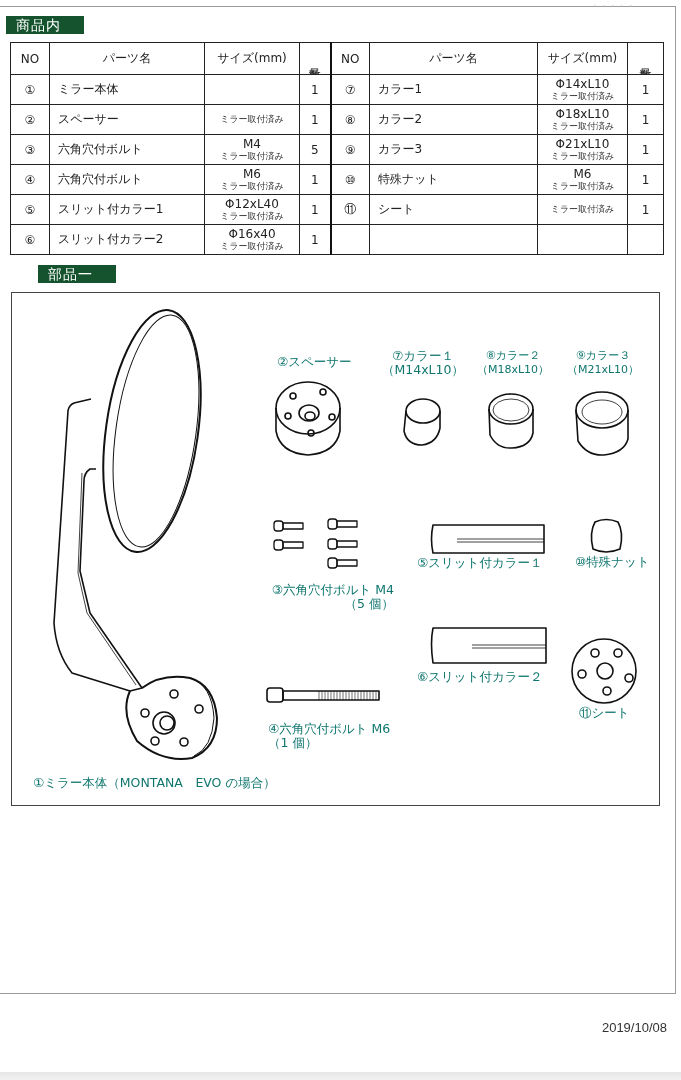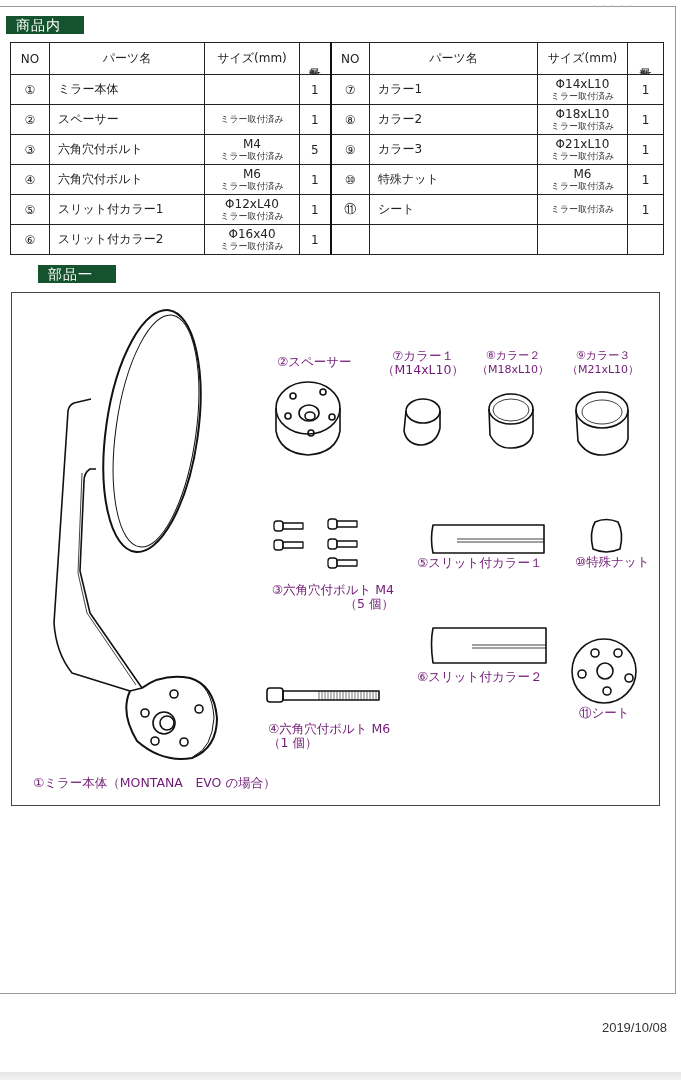--- a/index.html
+++ b/index.html
@@ -36,21 +36,21 @@
   .qty-h { font-size: 11px; line-height: 12px; }
   .size-main { display: block; font-size: 12px; line-height: 13px; }
   .size-sub { display: block; font-size: 9px; line-height: 11px; color: #333; }
   .num { font-size: 11px; color: #444; }
 
   .diagram-box {
     position: absolute; left: 11px; top: 292px; width: 649px; height: 514px;
     border: 1px solid #444; box-sizing: border-box;
   }
   .diagram-box svg { position: absolute; left: 0; top: 0; }
-  .lbl { position: absolute; font-size: 12.5px; color: #701a75; white-space: nowrap; line-height: 14px; }
+  .lbl { position: absolute; font-size: 12.5px; color: #0f766e; white-space: nowrap; line-height: 14px; }
   .lbl.c { text-align: center; }
   .date {
     position: absolute; right: 14px; top: 1000px; font-size: 13px; color: #333;
     font-family: "Liberation Sans", sans-serif;
     margin-top: 20px;
   }
   .bottom-bar {
     position: absolute; left: 0; top: 1072px; width: 681px; height: 8px;
     background: linear-gradient(#e6e6e6, #f2f2f2);
   }

